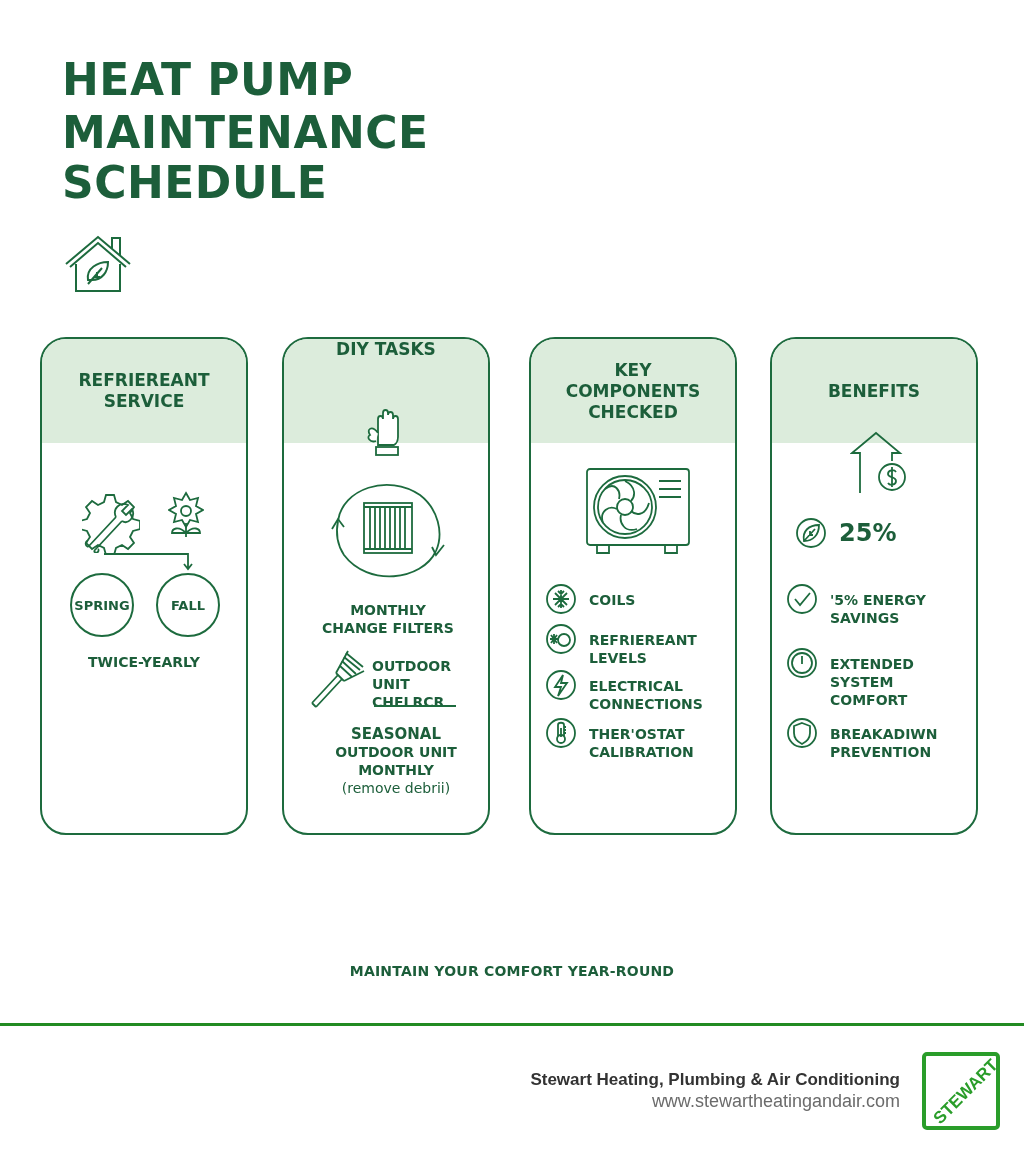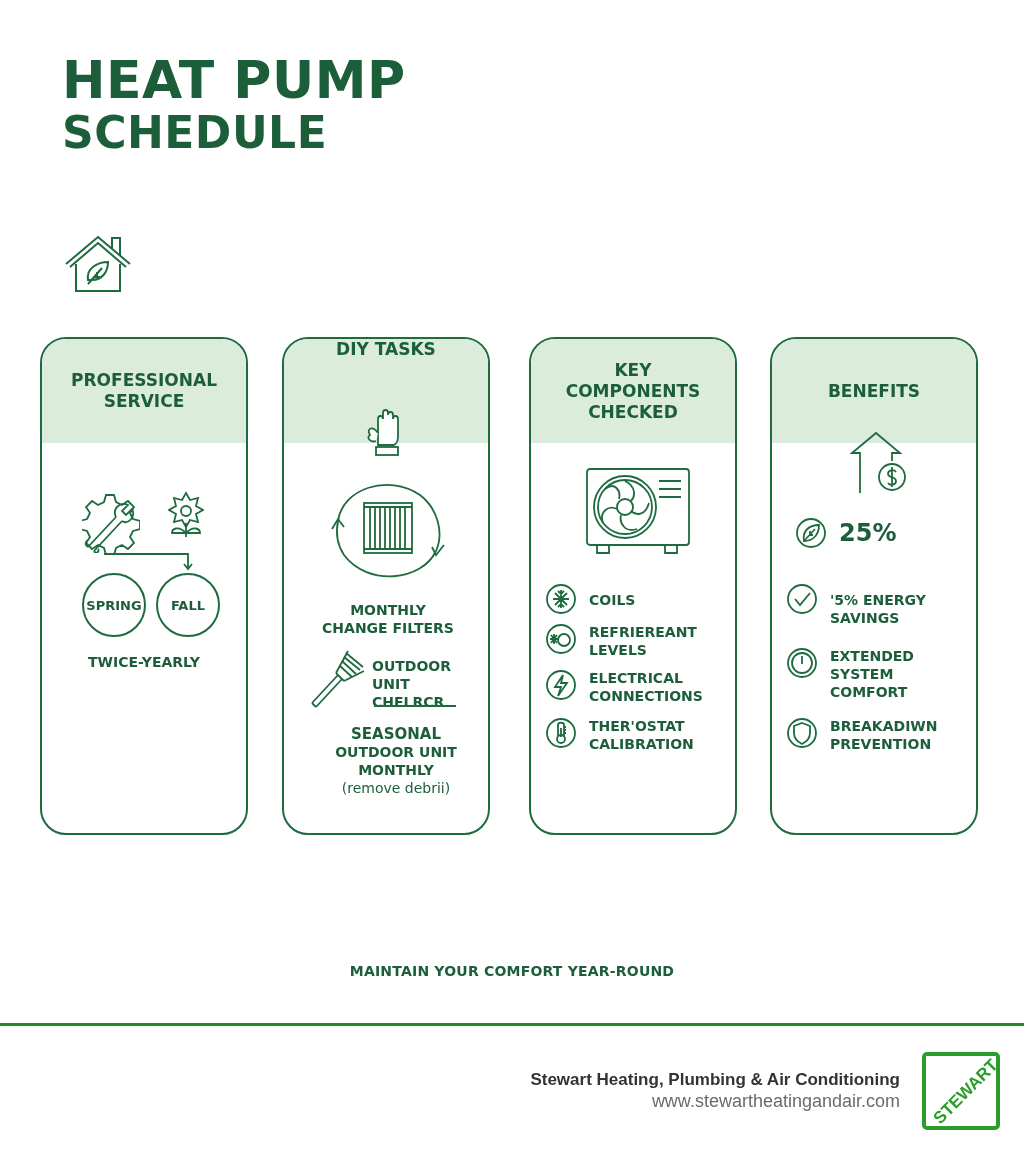--- a/index.html
+++ b/index.html
@@ -1,84 +1,85 @@
 <!DOCTYPE html>
 <html><head>
 <meta charset="utf-8">
 <style>
   * { box-sizing: border-box; margin: 0; padding: 0; }
   html, body { width: 1024px; height: 1154px; background: #ffffff; overflow: hidden; }
   body { position: relative; font-family: "DejaVu Sans", "Liberation Sans", sans-serif; color: #1e6b3e; }
 
   .title { position: absolute; left: 62px; top: 52px; font-weight: bold; color: #1c5e3a; letter-spacing: 0.5px; }
-  .title .l1 { font-size: 52px; line-height: 56px; display: block; }
+  .title .l1 { font-size: 44px; line-height: 56px; display: block; }
   .title .l2 { font-size: 44px; line-height: 50px; display: block; }
 
   .house-icon { position: absolute; left: 64px; top: 234px; width: 68px; height: 60px; }
 
   .card { position: absolute; top: 337px; width: 208px; height: 498px; border: 2px solid #1d6b3e; border-radius: 26px; overflow: hidden; background: #fff; }
   .card-head { height: 104px; background: #dcecdc; display: flex; align-items: center; justify-content: center; text-align: center; padding: 0 10px; }
   .card-title { font-weight: bold; font-size: 17px; line-height: 21px; color: #1c5e3a; }
   .c1 { left: 40px; } .c2 { left: 282px; } .c3 { left: 529px; } .c4 { left: 770px; }
 
   .abs { position: absolute; }
   .txt { font-weight: bold; color: #1c5e3a; font-size: 14px; line-height: 18px; }
   .ctr { text-align: center; }
 
   .circle { position: absolute; width: 64px; height: 64px; border: 2px solid #1d6b3e; border-radius: 50%; display: flex; align-items: center; justify-content: center; font-weight: bold; font-size: 13px; color: #1c5e3a; }
 
   .row { position: absolute; left: 14px; display: flex; align-items: flex-start; }
   .row .ic { width: 32px; height: 32px; flex: 0 0 32px; margin-right: 12px; }
-  .row .rt { font-weight: bold; font-size: 14px; line-height: 18px; color: #1c5e3a; margin-top: 0px; }
+  .row .rt { font-weight: bold; font-size: 14px; line-height: 18px; color: #1c5e3a; margin-top: 8px; }
 
   .tagline { position: absolute; left: 0; width: 1024px; top: 963px; text-align: center; font-weight: bold; font-size: 14px; color: #1c5e3a; letter-spacing: 0.2px; }
   .rule { position: absolute; left: 0; top: 1023px; width: 1024px; height: 3px; background: #228b22; }
 
   .company { position: absolute; right: 124px; top: 1070px; text-align: right; font-family: "Liberation Sans", sans-serif; }
   .company .name { font-weight: bold; font-size: 17px; color: #333333; line-height: 20px; }
   .company .url { font-size: 18px; color: #6b6b6b; line-height: 22px; }
   .logo { position: absolute; left: 922px; top: 1052px; width: 78px; height: 78px; border: 4px solid #2a9d2a; border-radius: 5px; overflow: hidden; background: #fff; }
   .logo span { position: absolute; left: -10px; top: 26px; width: 100px; text-align: center; transform: rotate(-45deg); font-weight: bold; font-size: 17px; color: #2a9d2a; font-family: "Liberation Sans", sans-serif; }
 </style>
 </head>
 <body>
 
 <div class="title">
   <span class="l1">HEAT PUMP</span>
+  <span class="l2">MAINTENANCE</span>
   <span class="l2">SCHEDULE</span>
 </div>
 
 <svg class="house-icon" viewBox="0 0 68 60" fill="none" stroke="#1d6b3e" stroke-width="2">
   <path d="M2 30 L34 3 L66 30"></path>
   <path d="M6 33 L34 9 L62 33"></path>
   <path d="M48 15 V4 H56 V22"></path>
   <path d="M12 30 V57 H56 V30"></path>
   <path d="M24 46 C22 34 34 28 44 28 C44 38 38 46 28 46 Z"></path>
   <path d="M24 50 L38 34 M30 43 H36 M33 38 V44"></path>
 </svg>
 
 <div class="card c1">
   <div class="card-head">
-    <div class="card-title" style="width:150px;">PROFESSIONAL SERVICE</div>
+    <div class="card-title" style="width:150px;">REFRIEREANT SERVICE</div>
   </div>
   <svg class="abs" style="left:40px;top:152px;" width="58" height="62" viewBox="0 0 58 62" fill="none" stroke="#1d6b3e" stroke-width="1.8">
     <path d="M24 4 h8 l2 7 l6 3 l6 -4 l6 6 l-4 6 l3 6 l7 2 v8 l-7 2 l-3 6 l4 6 l-6 6 l-6 -4 l-6 3 l-2 7 h-8 l-2 -7 l-6 -3 l-6 4 l-6 -6 l4 -6 l-3 -6 l-7 -2 v-8 l7 -2 l3 -6 l-4 -6 l6 -6 l6 4 l6 -3 z"></path>
     <path d="M6 56 L34 26 M12 60 L40 30"></path>
     <path d="M34 26 C30 18 38 10 46 14 L40 20 L44 24 L50 18 C54 26 46 34 40 30"></path>
     <path d="M6 56 C2 54 4 50 6 50 M12 60 C14 64 18 60 16 58"></path>
   </svg>
   <svg class="abs" style="left:126px;top:152px;" width="36" height="46" viewBox="0 0 36 46" fill="none" stroke="#1d6b3e" stroke-width="1.8">
     <path d="M18 2 l4 7 l8 -2 l-2 8 l7 4 l-7 4 l2 8 l-8 -2 l-4 7 l-4 -7 l-8 2 l2 -8 l-7 -4 l7 -4 l-2 -8 l8 2 z"></path>
     <circle cx="18" cy="20" r="5"></circle>
     <path d="M18 32 V46 M18 42 C10 34 4 38 4 42 Z M18 42 C26 34 32 38 32 42 Z"></path>
   </svg>
   <svg class="abs" style="left:60px;top:213px;" width="92" height="20" viewBox="0 0 92 20" fill="none" stroke="#1d6b3e" stroke-width="1.8">
     <path d="M2 2 H86 V16 M82 12 L86 17 L90 12"></path>
   </svg>
-  <div class="circle" style="left:40px;top:234px;">SPRING</div>
+  <div class="circle" style="left:28px;top:234px;">SPRING</div>
   <div class="circle" style="left:114px;top:234px;">FALL</div>
   <div class="abs txt ctr" style="left:0;width:204px;top:314px;">TWICE-YEARLY</div>
 </div>
 
 <div class="card c2">
   <div class="card-head" style="align-items:flex-start;">
     <div class="card-title">DIY TASKS</div>
   </div>
   <svg class="abs" style="left:80px;top:68px;" width="42" height="50" viewBox="0 0 42 50" fill="#fff" stroke="#1d6b3e" stroke-width="1.8">
     <path d="M14 38 V12 C14 8 19 8 19 12 V6 C19 2 24 2 24 6 V8 C24 4 29 4 29 8 V12 C29 8 34 8 34 12 V30 C34 36 30 38 30 38 Z"></path>

